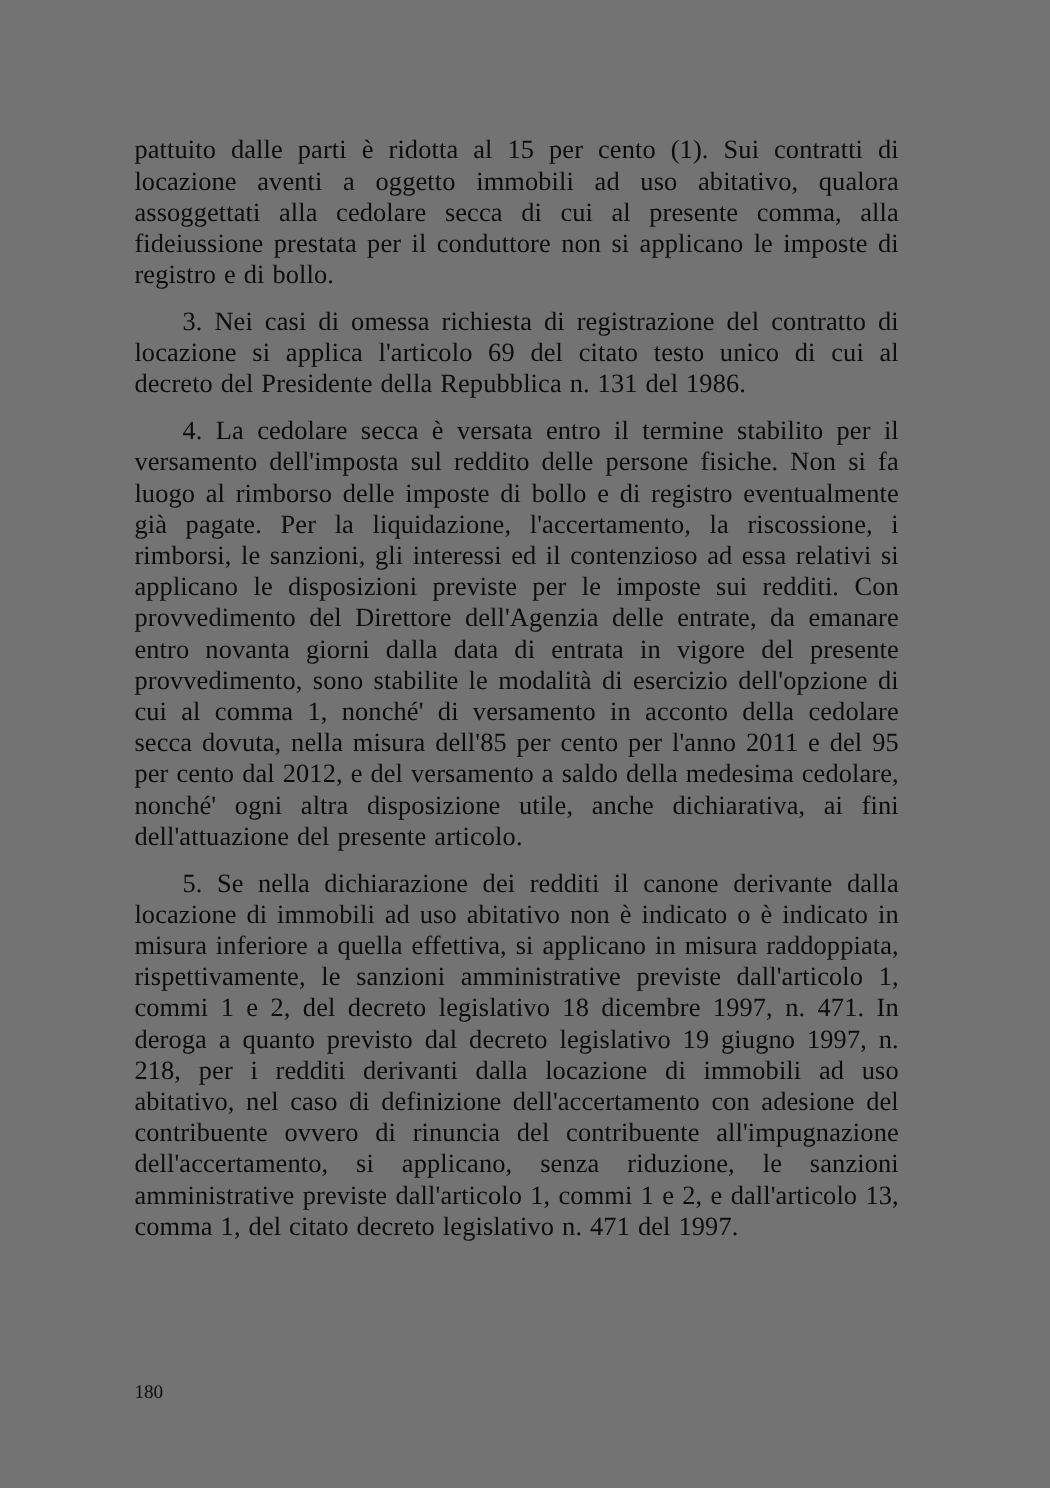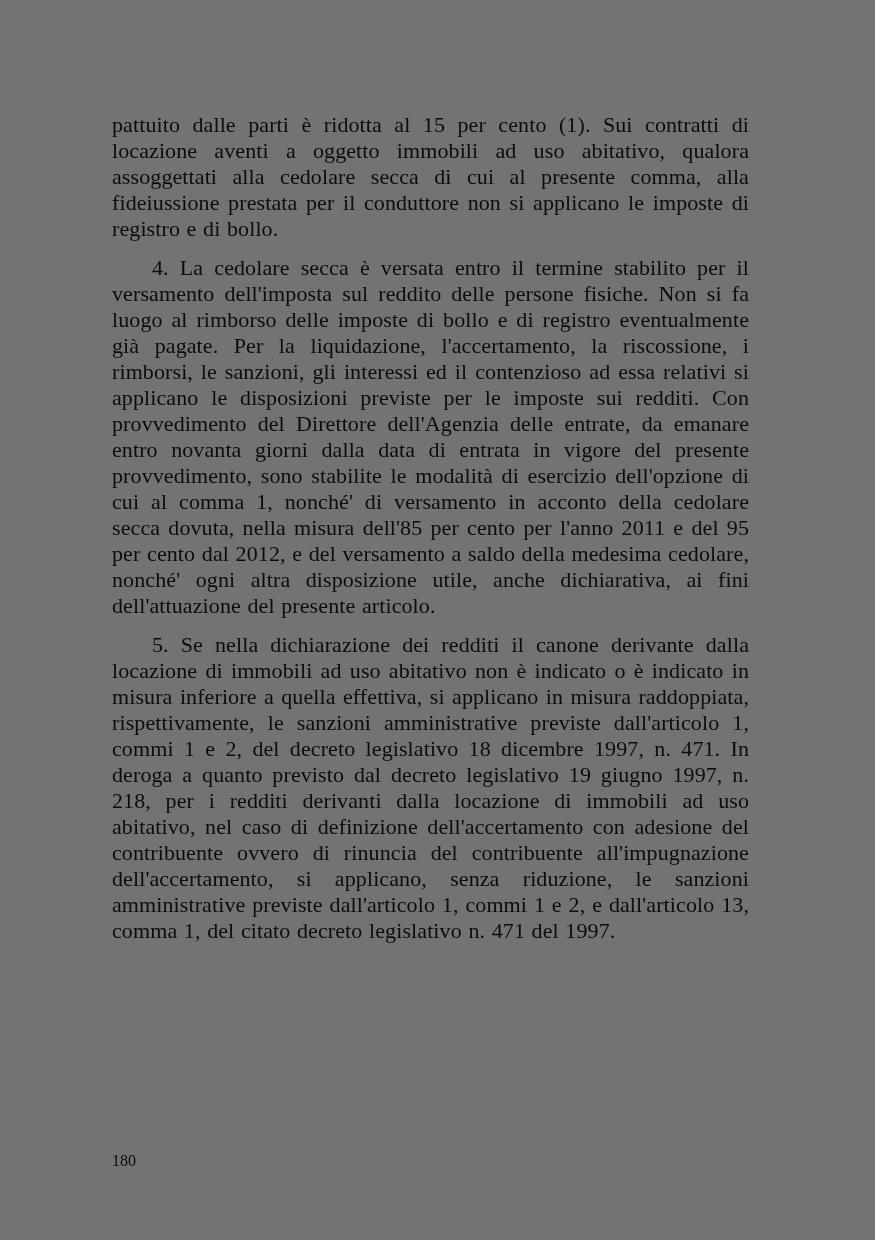--- a/index.html
+++ b/index.html
@@ -44,17 +44,18 @@
     line-height: 26px;
     color: #0c0c0c;
   }
 </style>
 </head>
 <body>
 
 <div class="page">
   <div class="text-block">
     <p class="continuation">pattuito dalle parti è ridotta al 15 per cento (1). Sui contratti di locazione aventi a oggetto immobili ad uso abitativo, qualora assoggettati alla cedolare secca di cui al presente comma, alla fideiussione prestata per il conduttore non si applicano le imposte di registro e di bollo.</p>
+    <p>3. Nei casi di omessa richiesta di registrazione del contratto di locazione si applica l'articolo 69 del citato testo unico di cui al decreto del Presidente della Repubblica n. 131 del 1986.</p>
     <p>4. La cedolare secca è versata entro il termine stabilito per il versamento dell'imposta sul reddito delle persone fisiche. Non si fa luogo al rimborso delle imposte di bollo e di registro eventualmente già pagate. Per la liquidazione, l'accertamento, la riscossione, i rimborsi, le sanzioni, gli interessi ed il contenzioso ad essa relativi si applicano le disposizioni previste per le imposte sui redditi. Con provvedimento del Direttore dell'Agenzia delle entrate, da emanare entro novanta giorni dalla data di entrata in vigore del presente provvedimento, sono stabilite le modalità di esercizio dell'opzione di cui al comma 1, nonché' di versamento in acconto della cedolare secca dovuta, nella misura dell'85 per cento per l'anno 2011 e del 95 per cento dal 2012, e del versamento a saldo della medesima cedolare, nonché' ogni altra disposizione utile, anche dichiarativa, ai fini dell'attuazione del presente articolo.</p>
     <p>5. Se nella dichiarazione dei redditi il canone derivante dalla locazione di immobili ad uso abitativo non è indicato o è indicato in misura inferiore a quella effettiva, si applicano in misura raddoppiata, rispettivamente, le sanzioni amministrative previste dall'articolo 1, commi 1 e 2, del decreto legislativo 18 dicembre 1997, n. 471. In deroga a quanto previsto dal decreto legislativo 19 giugno 1997, n. 218, per i redditi derivanti dalla locazione di immobili ad uso abitativo, nel caso di definizione dell'accertamento con adesione del contribuente ovvero di rinuncia del contribuente all'impugnazione dell'accertamento, si applicano, senza riduzione, le sanzioni amministrative previste dall'articolo 1, commi 1 e 2, e dall'articolo 13, comma 1, del citato decreto legislativo n. 471 del 1997.</p>
   </div>
   <div class="page-footer">180</div>
 </div>
 
 </body></html>

